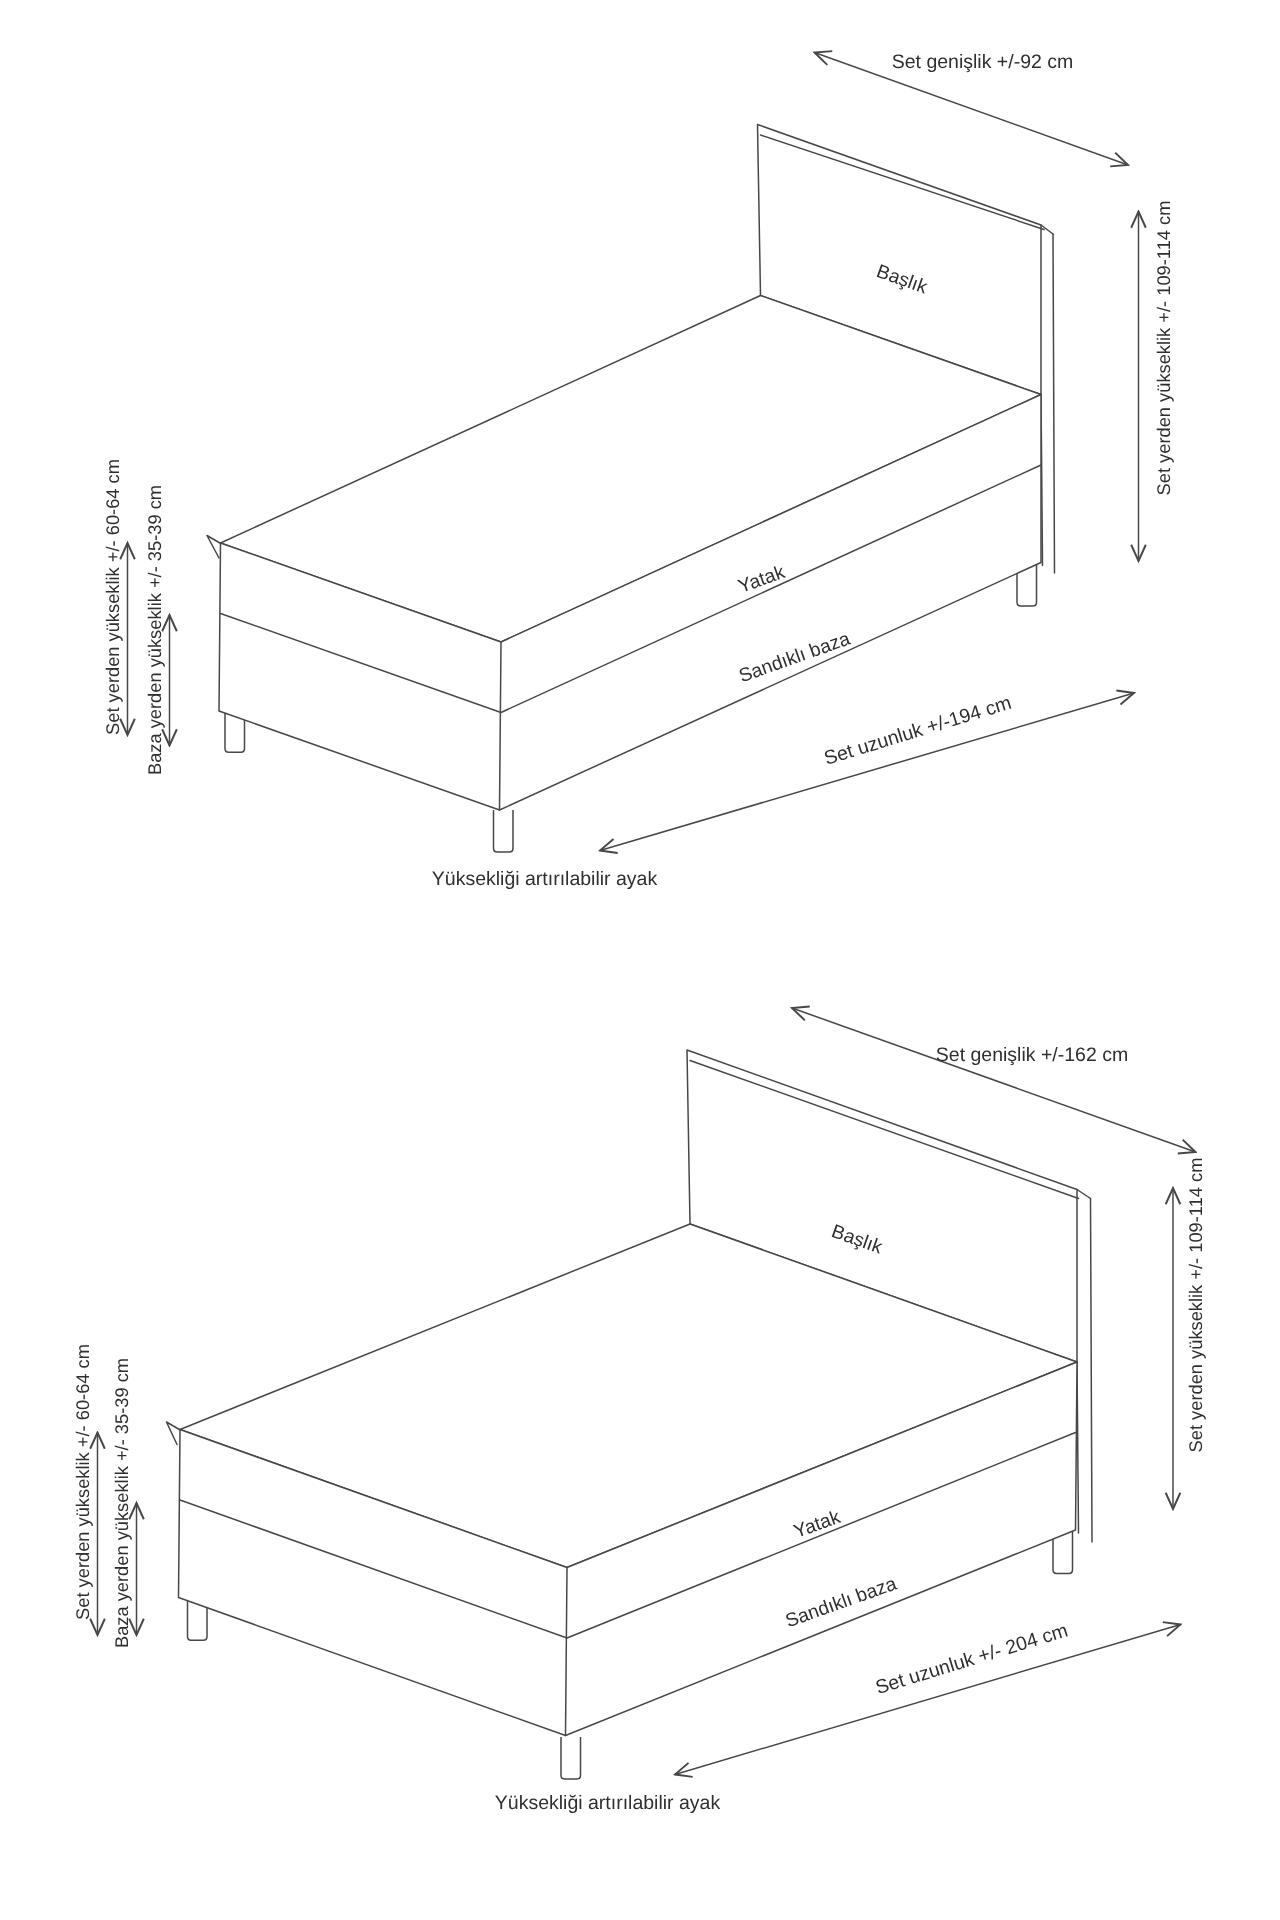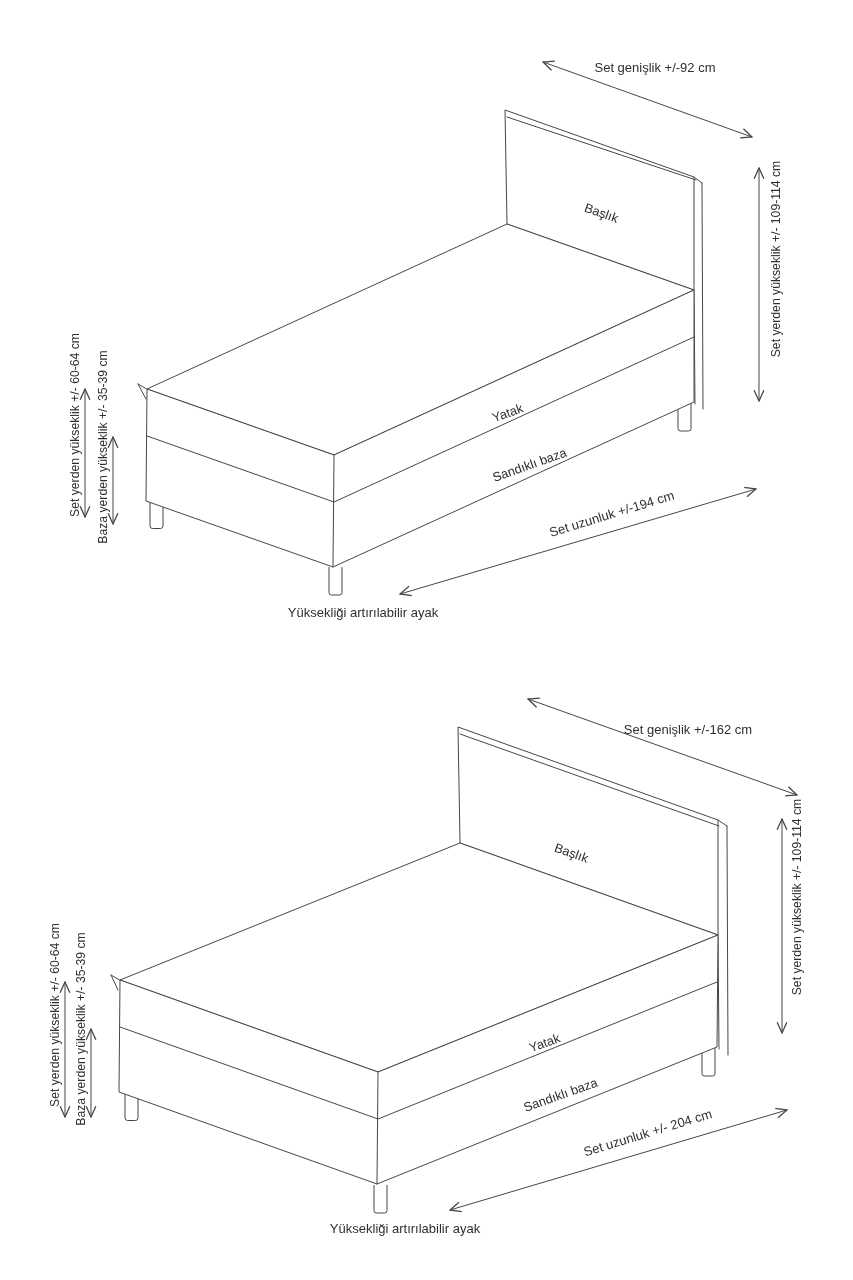--- a/index.html
+++ b/index.html
@@ -1,17 +1,17 @@
 <!DOCTYPE html>
 <html><head>
 <meta charset="utf-8">
 <style>
   html,body{margin:0;padding:0;background:#ffffff;}
   #stage{position:relative;width:853px;height:1228px;background:var(--bg,#ffffff);overflow:hidden;
-         font-family:"Liberation Sans", sans-serif;margin-top:27px;}
+         font-family:"Liberation Sans", sans-serif;}
   svg{display:block;}
   .edge{fill:none;stroke:var(--line,#474747);stroke-width:1;stroke-linejoin:round;stroke-linecap:round;}
   .face{fill:#ffffff;stroke:var(--line,#474747);stroke-width:1;stroke-linejoin:round;}
   .dim{fill:none;stroke:var(--line,#474747);stroke-width:1;}
   text{fill:var(--text,#2f2f2f);font-family:"Liberation Sans",sans-serif;}
   .lbl{font-size:13px;}
   .rot{font-size:12.2px;}
   .face-lbl{font-size:12.8px;}
 </style>
 </head>

